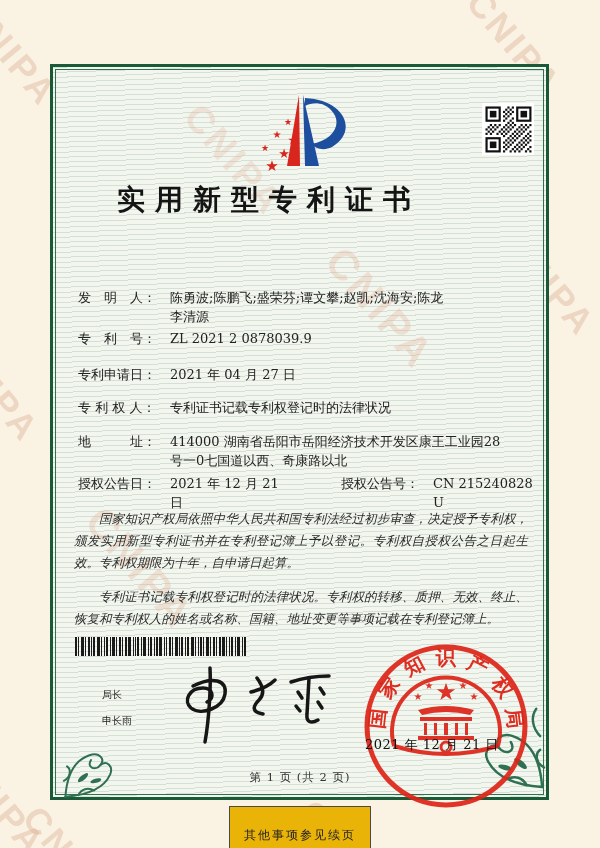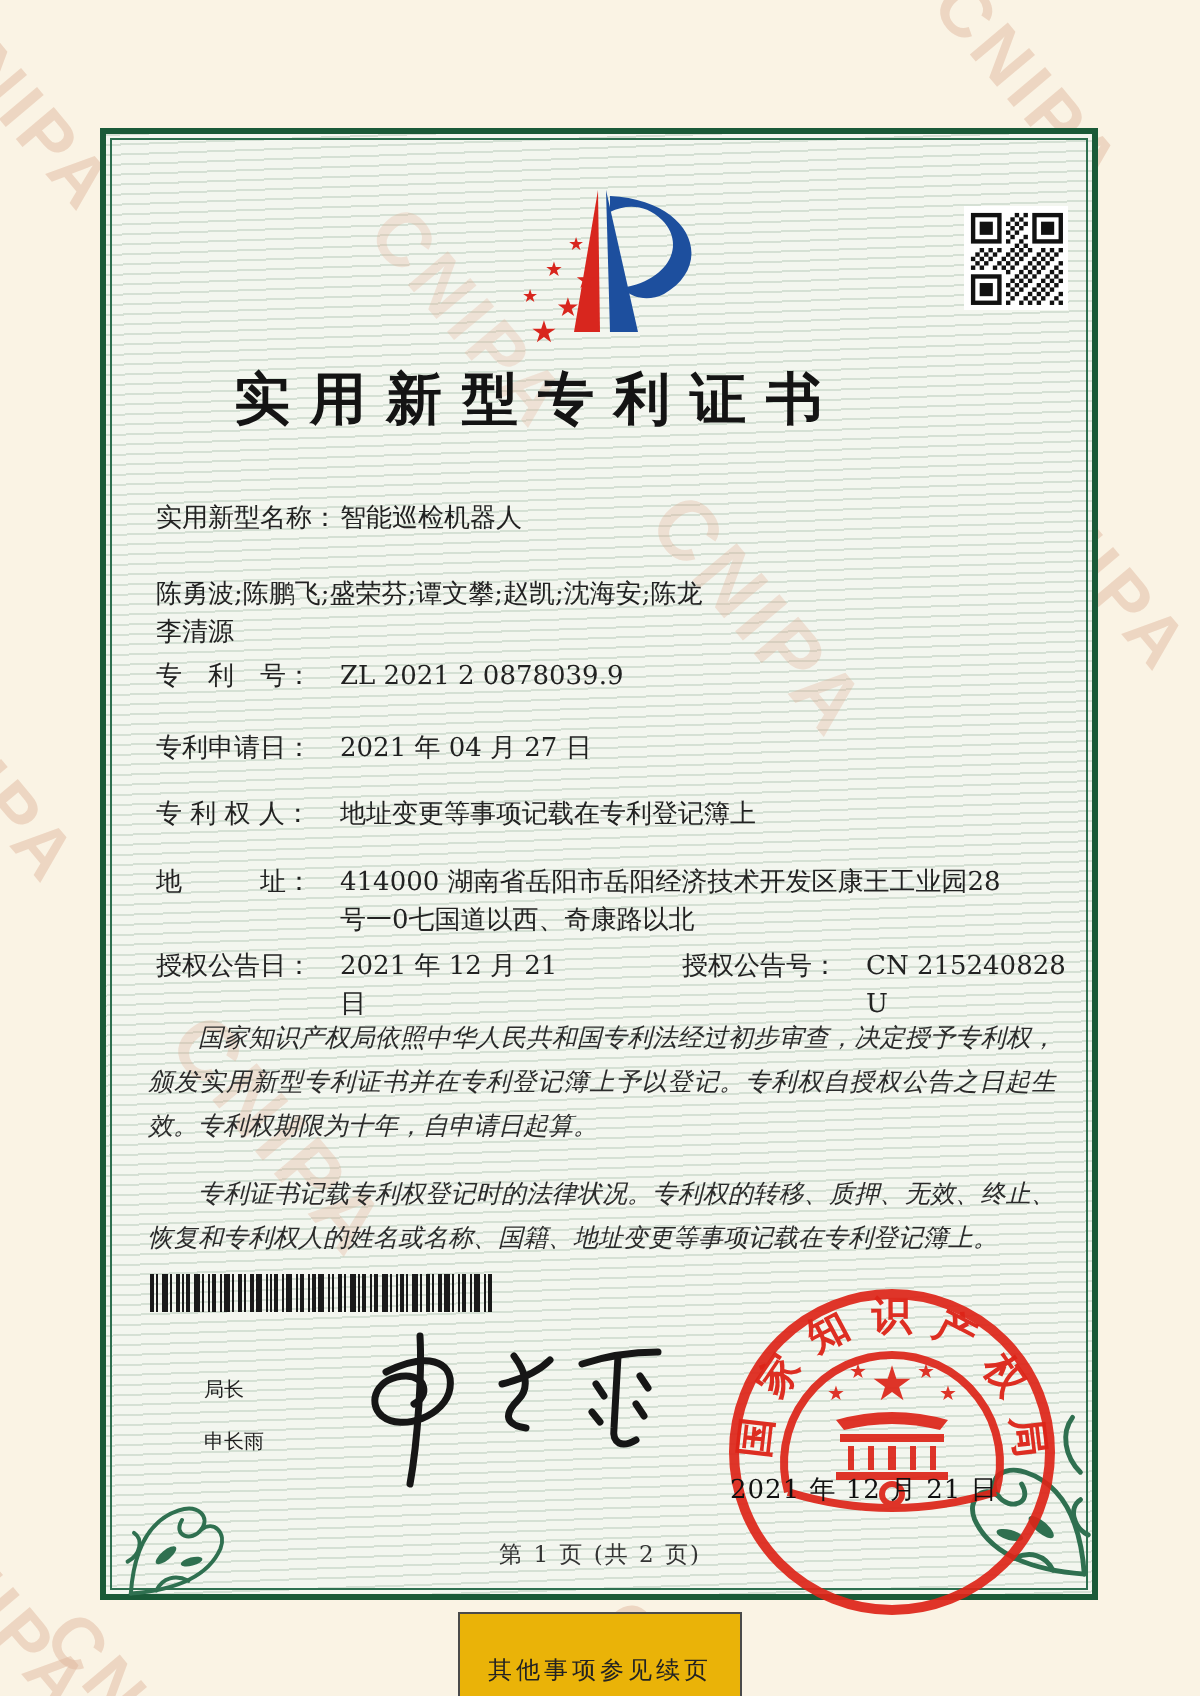--- a/index.html
+++ b/index.html
@@ -217,39 +217,36 @@
       <rect x="30.8" y="1.4" width="14.700000000000001" height="14.700000000000001" fill="#111"></rect>
       <rect x="32.9" y="3.5" width="10.5" height="10.5" fill="#fff"></rect>
       <rect x="35" y="5.6" width="6.300000000000001" height="6.300000000000001" fill="#111"></rect>
       <rect x="1.4" y="30.8" width="14.700000000000001" height="14.700000000000001" fill="#111"></rect>
       <rect x="3.5" y="32.9" width="10.5" height="10.5" fill="#fff"></rect>
       <rect x="5.6" y="35" width="6.300000000000001" height="6.300000000000001" fill="#111"></rect>
     </svg>
 
   <div class="title">实用新型专利证书</div>
 
-  <div class="row" style="top:250px">
-    <span class="lbl">实用新型名称：</span>
-    <span class="val">智能巡检机器人</span>
-  </div>
   <div class="row" style="top:288px">
+    <span class="lbl">发　明　人：</span>
     <span class="val val2l">陈勇波;陈鹏飞;盛荣芬;谭文攀;赵凯;沈海安;陈龙
 李清源</span>
   </div>
   <div class="row" style="top:329px">
     <span class="lbl">专　利　号：</span>
     <span class="val">ZL 2021 2 0878039.9</span>
   </div>
   <div class="row" style="top:365px">
     <span class="lbl">专利申请日：</span>
     <span class="val">2021 年 04 月 27 日</span>
   </div>
   <div class="row" style="top:398px">
     <span class="lbl">专 利 权 人：</span>
-    <span class="val">地址变更等事项记载在专利登记簿上</span>
+    <span class="val">专利证书记载专利权登记时的法律状况</span>
   </div>
   <div class="row" style="top:432px">
     <span class="lbl">地　　　址：</span>
     <span class="val val2l">414000 湖南省岳阳市岳阳经济技术开发区康王工业园28
 号一0七国道以西、奇康路以北</span>
   </div>
   <div class="row" style="top:474px">
     <span class="lbl">授权公告日：</span>
     <span style="width:125px;flex:none">2021 年 12 月 21 日</span>
     <span class="lbl2">授权公告号：</span>

